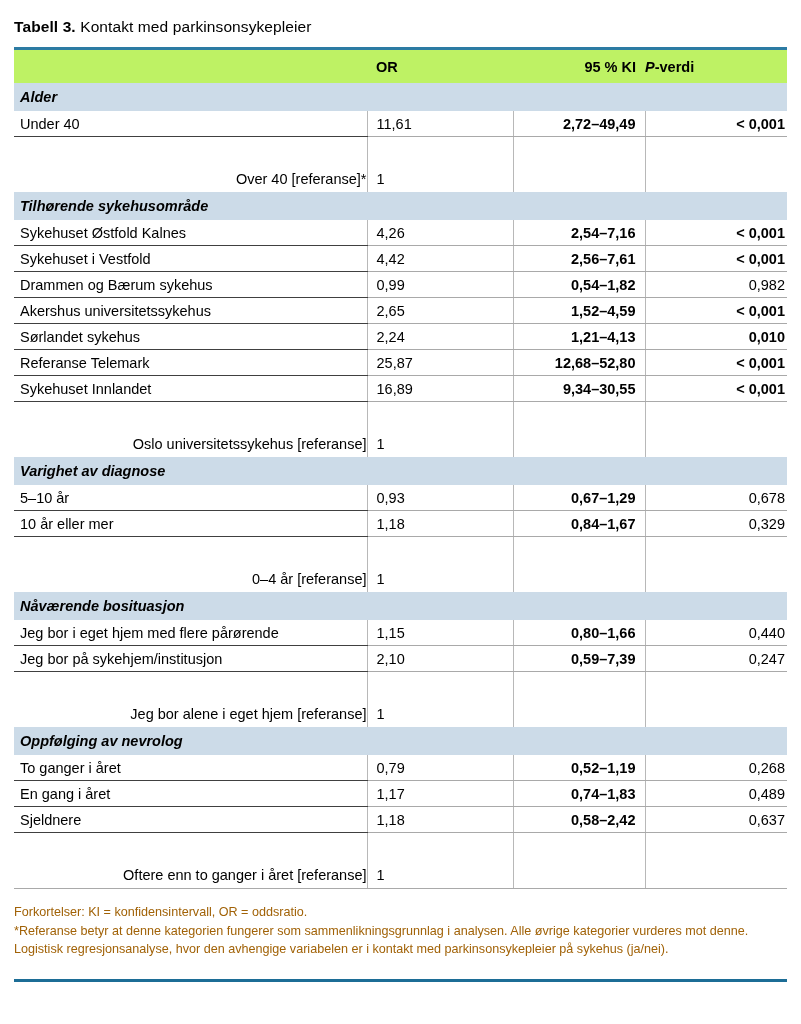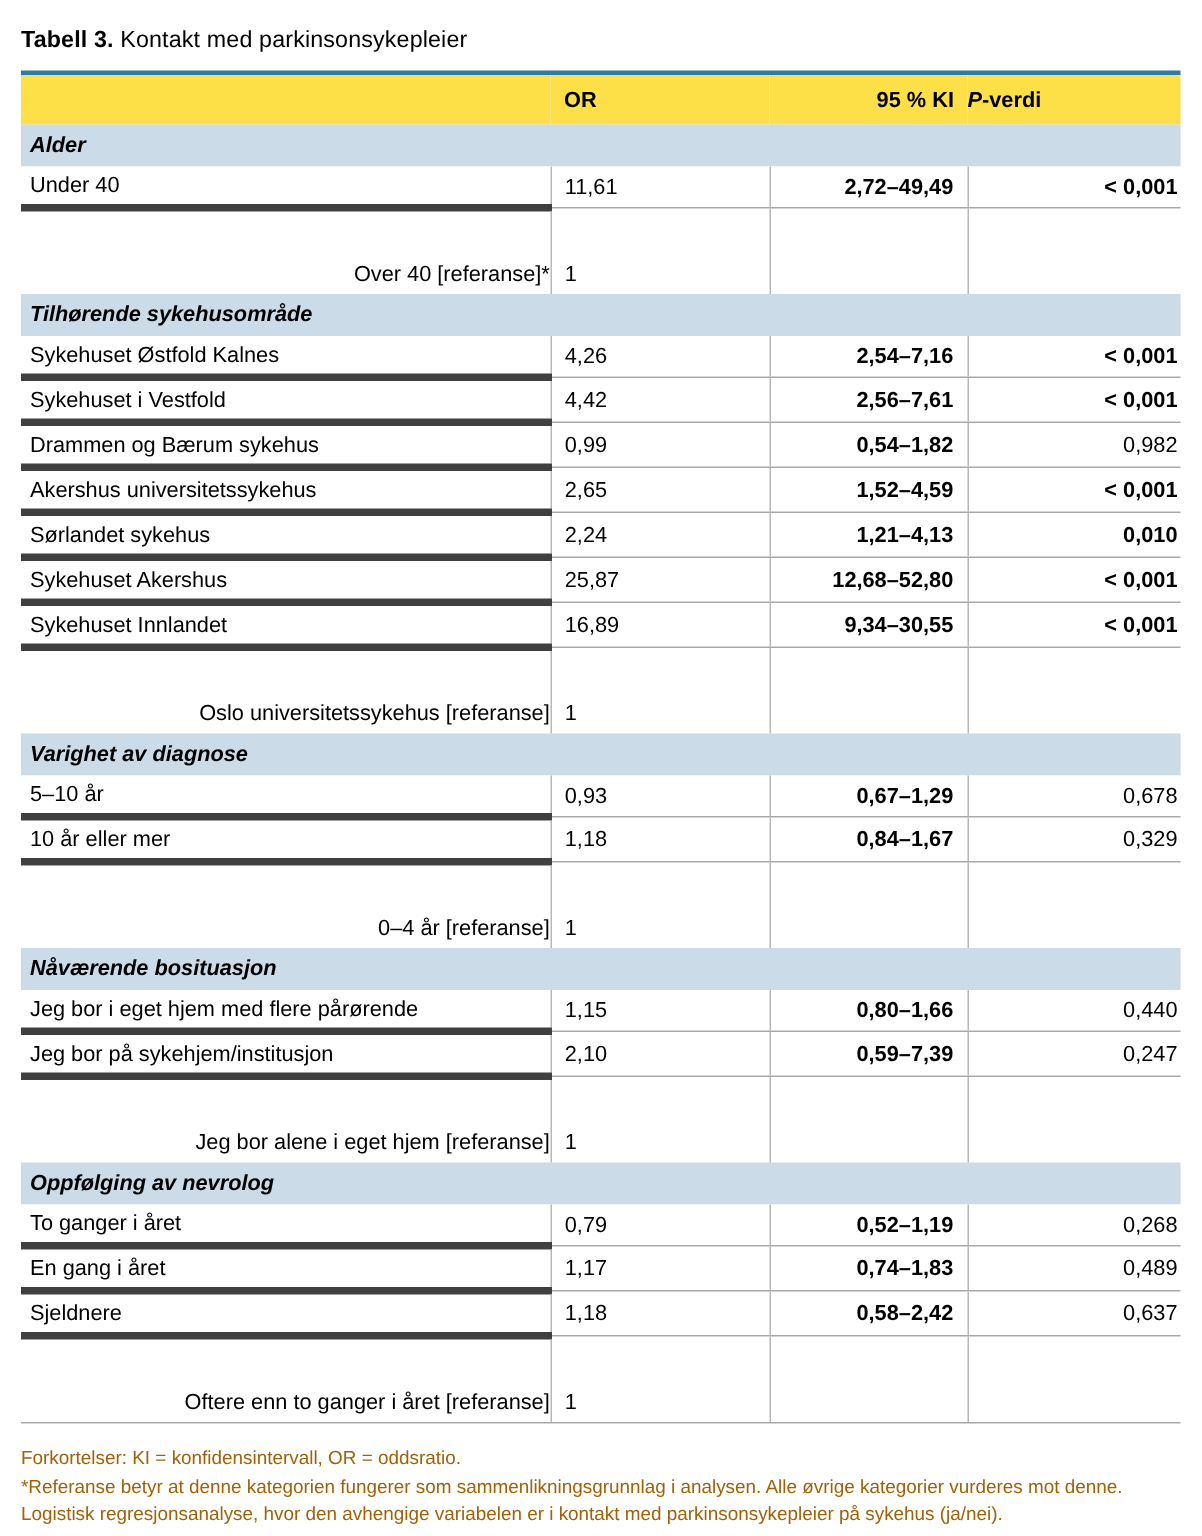--- a/index.html
+++ b/index.html
@@ -62,21 +62,21 @@
   table.stats col.c-or    { width: 146px; }
   table.stats col.c-ci    { width: 132px; }
   table.stats col.c-p     { width: 142px; }
 
   
   thead th {
     font-weight: bold;
     font-size: 14.5px;
     padding: 9px 0 8px 0;
     border: none;
-    background: #fde047;
+    background: #bef264;
   }
   th.h-label { text-align: left; }
   th.h-or {
     text-align: left;
     padding-left: 9px;
   }
   th.h-ci {
     text-align: right;
     padding-right: 9px;
   }
@@ -103,21 +103,21 @@
   tr.data-row > td {
     border-bottom: 1px solid #a9a9a9;
     padding: 0;
     height: 25px;
     vertical-align: middle;
     background: #ffffff;
   }
   tr.data-row > td.cell-label {
     padding-left: 6px;
     text-align: left;
-    border-bottom: 5px solid #404040;
+    border-bottom: 1px solid #404040;
   }
   tr.data-row > td.cell-or {
     padding-left: 9px;
     text-align: left;
     border-left: 1px solid #b8b8b8;
     margin-left: 20px;
   }
   tr.data-row > td.cell-ci {
     padding-right: 9px;
     text-align: right;
@@ -239,21 +239,21 @@
           <td class="cell-ci">1,52–4,59</td>
           <td class="cell-p sig">&lt; 0,001</td>
         </tr>
         <tr class="data-row">
           <td class="cell-label">Sørlandet sykehus</td>
           <td class="cell-or">2,24</td>
           <td class="cell-ci">1,21–4,13</td>
           <td class="cell-p sig">0,010</td>
         </tr>
         <tr class="data-row">
-          <td class="cell-label">Sykehuset Akershus</td>
+          <td class="cell-label">Referanse Telemark</td>
           <td class="cell-or">25,87</td>
           <td class="cell-ci">12,68–52,80</td>
           <td class="cell-p sig">&lt; 0,001</td>
         </tr>
         <tr class="data-row">
           <td class="cell-label">Sykehuset Innlandet</td>
           <td class="cell-or">16,89</td>
           <td class="cell-ci">9,34–30,55</td>
           <td class="cell-p sig">&lt; 0,001</td>
         </tr>

